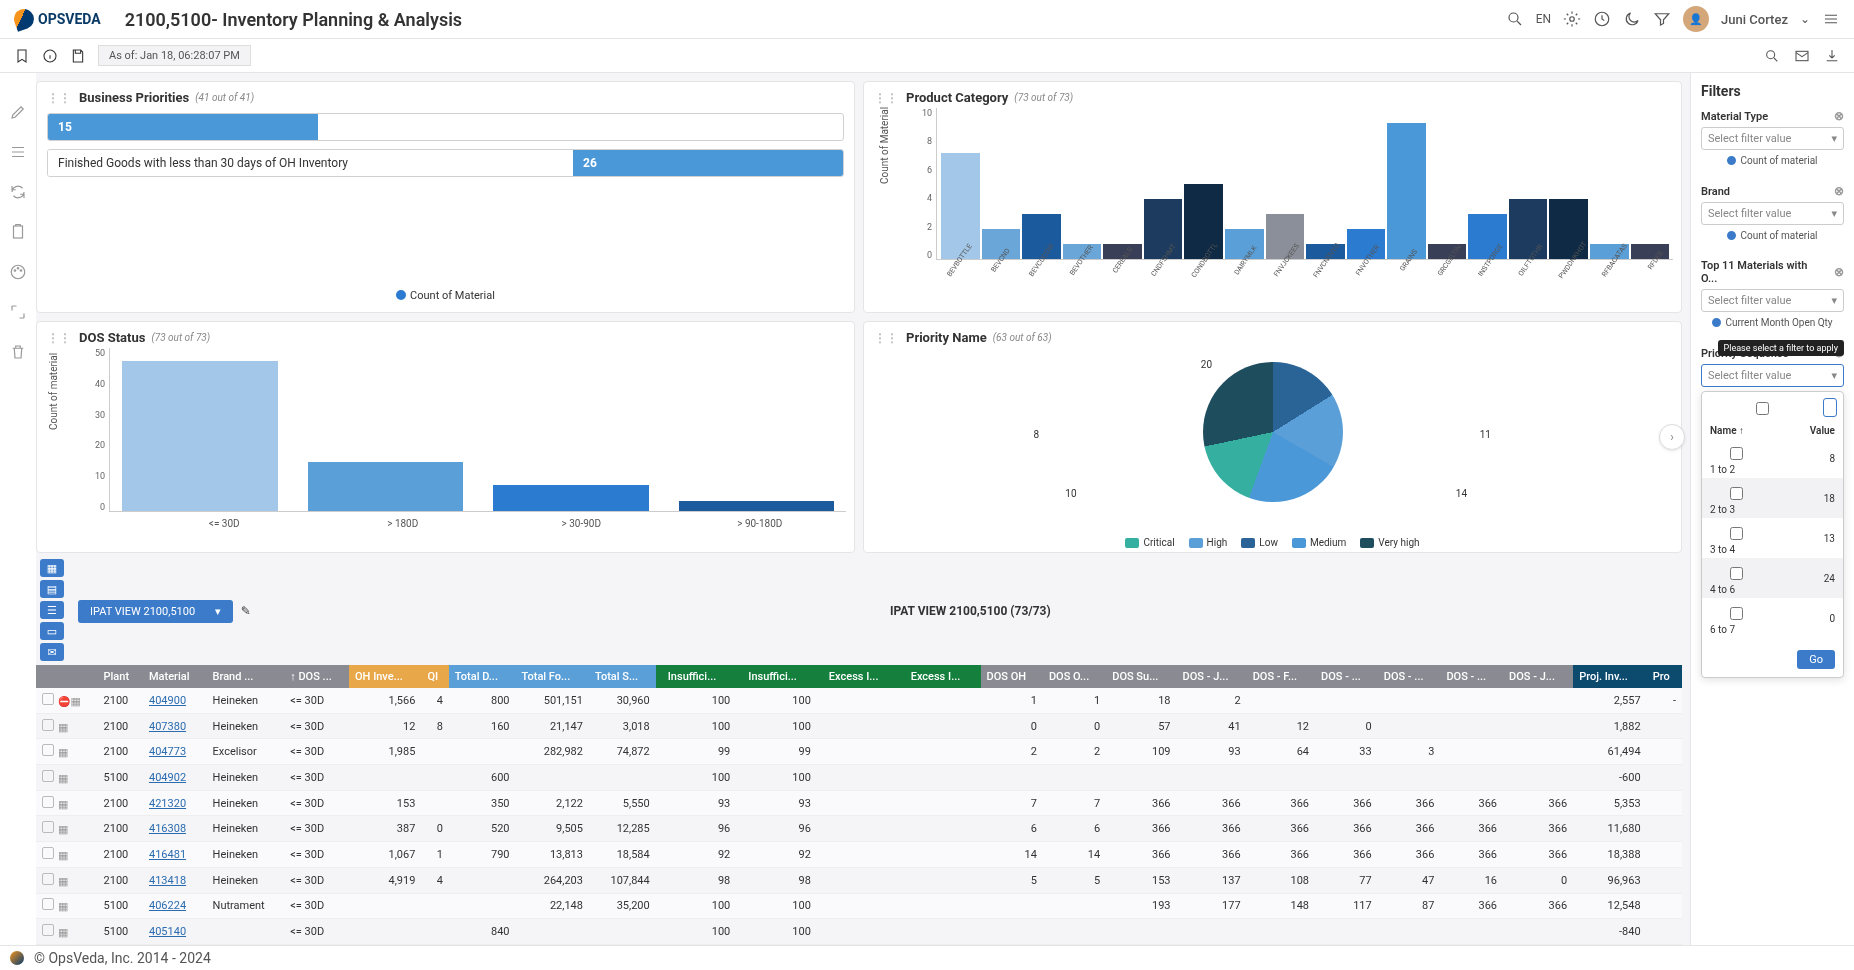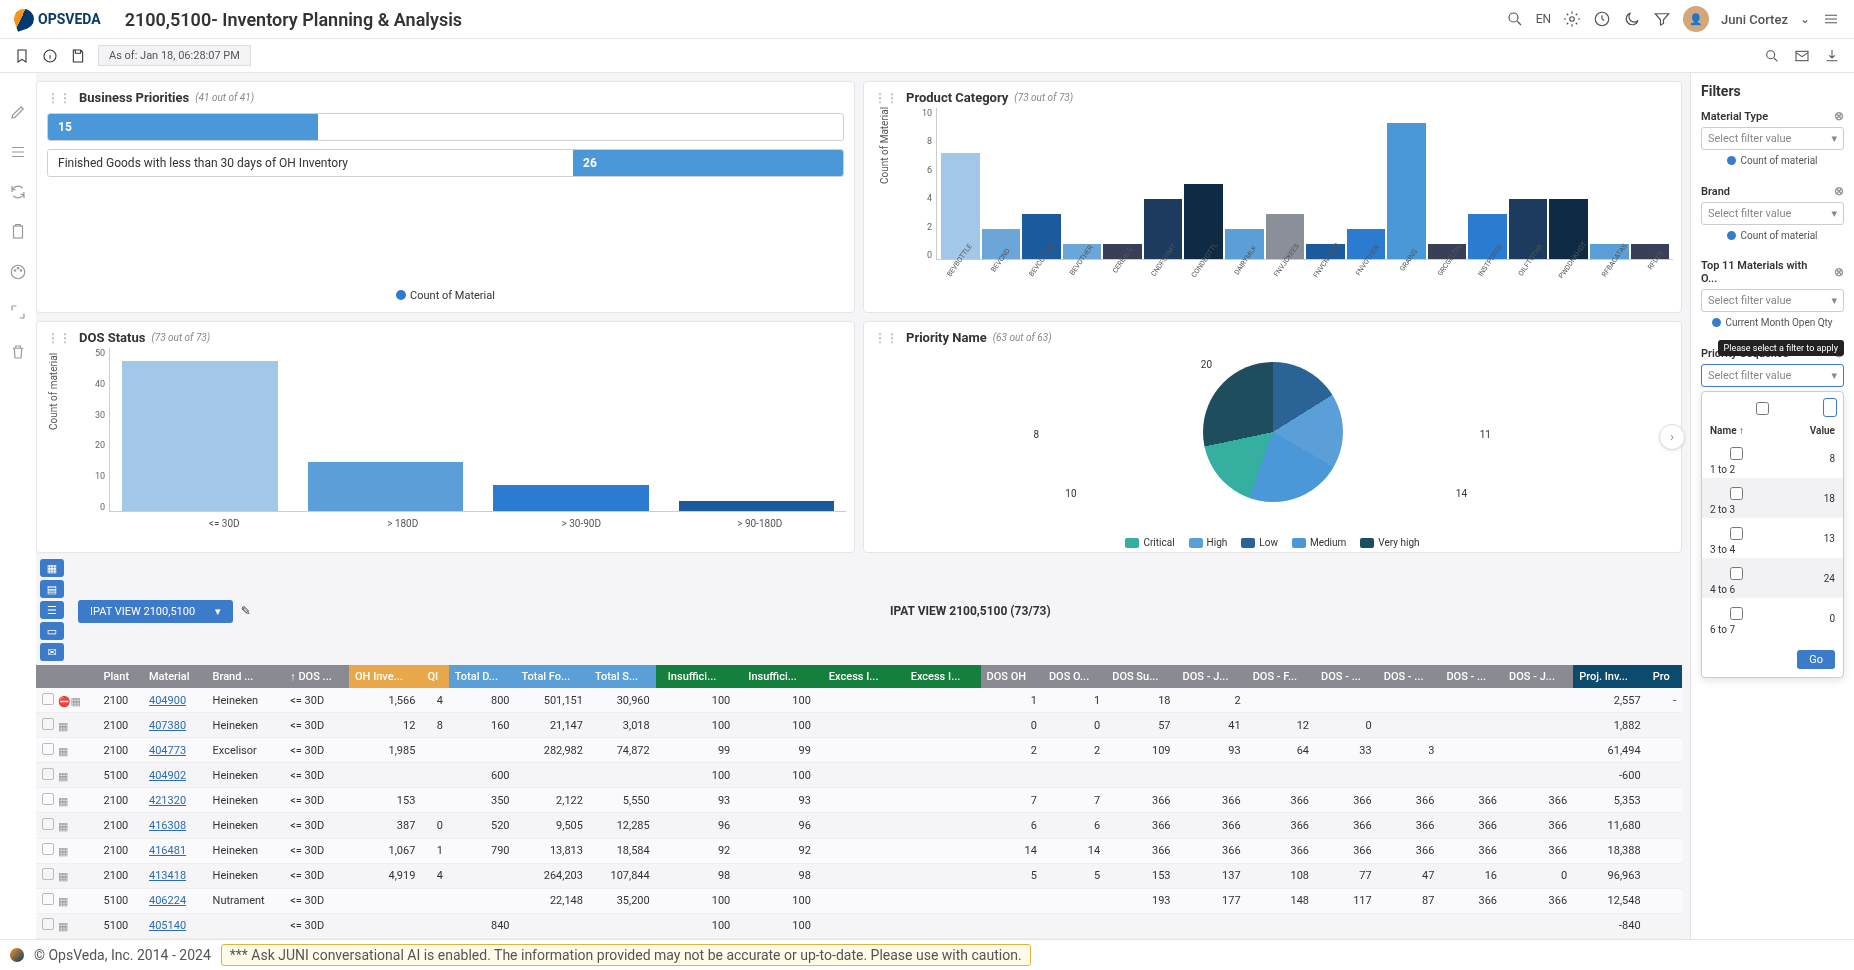--- a/index.html
+++ b/index.html
@@ -804,15 +804,14 @@
               </div>
             </div>
           </div>
         </div>
     </div>
   </div>
 
   <div class="footer">
     <span class="footer-logo"></span>
     <span>© OpsVeda, Inc. 2014 - 2024</span>
-    <span class="warn">*** Ask JUNI conversational AI is enabled. The information provided may not be accurate or up-to-date. Please use with caution.</span>
   </div>
 </div>
 
 </body></html>

